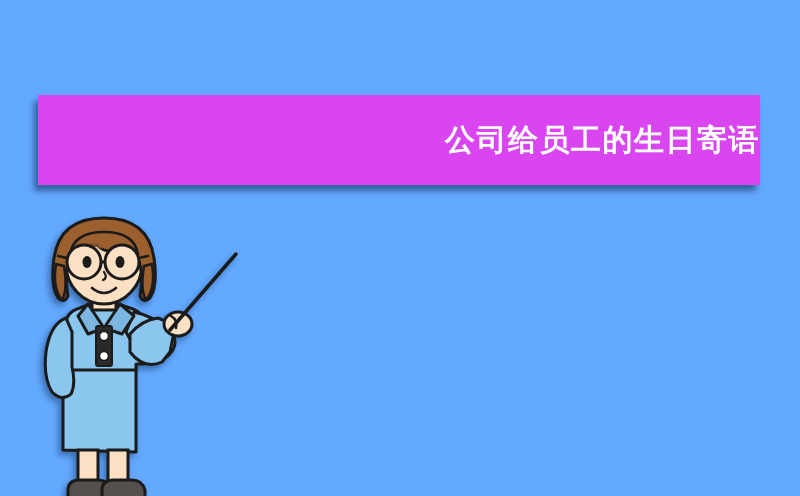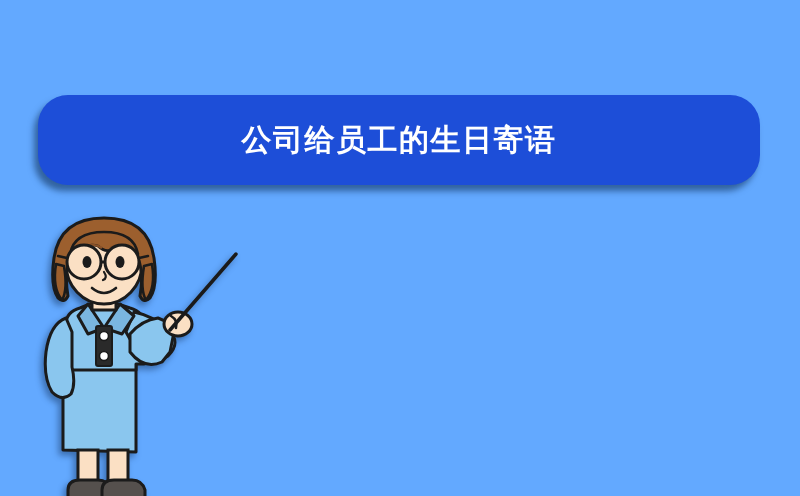--- a/index.html
+++ b/index.html
@@ -19,26 +19,25 @@
     background: #63a9ff;
     overflow: hidden;
   }
   
   #title-banner {
     position: absolute;
     left: 38px;
     top: 95px;
     width: 722px;
     height: 90px;
-    background: #1d4ed8;
+    background: #d946ef;
     box-shadow: -4px 6px 6px rgba(10, 40, 80, 0.55);
     display: flex;
     align-items: center;
-    justify-content: center;
-    border-radius: 30px;
+    justify-content: flex-end;
   }
   #title-text {
     color: #ffffff;
     font-size: 30px;
     font-weight: bold;
     letter-spacing: 1.5px;
     line-height: 1;
     white-space: nowrap;
     user-select: none;
   }

